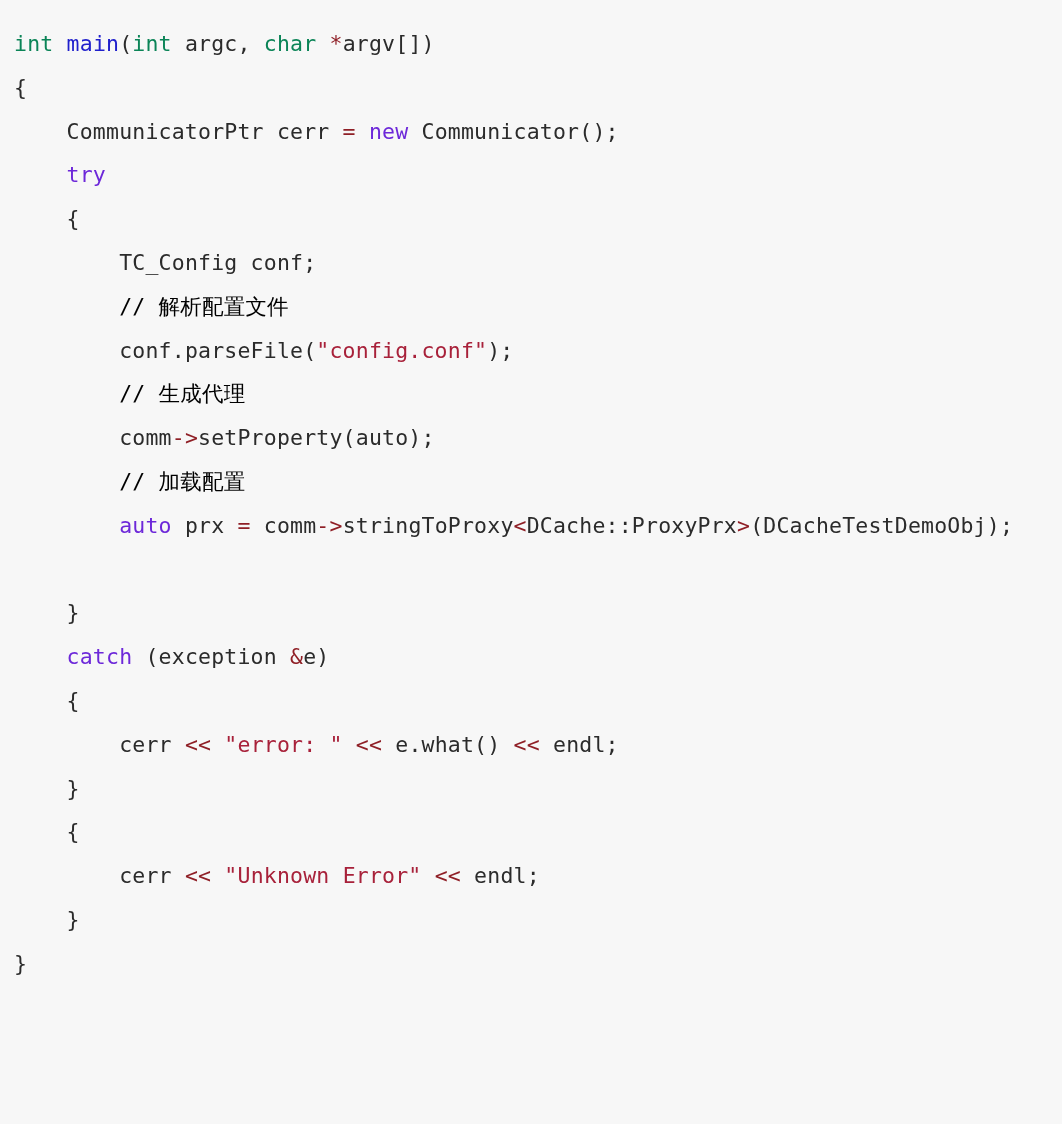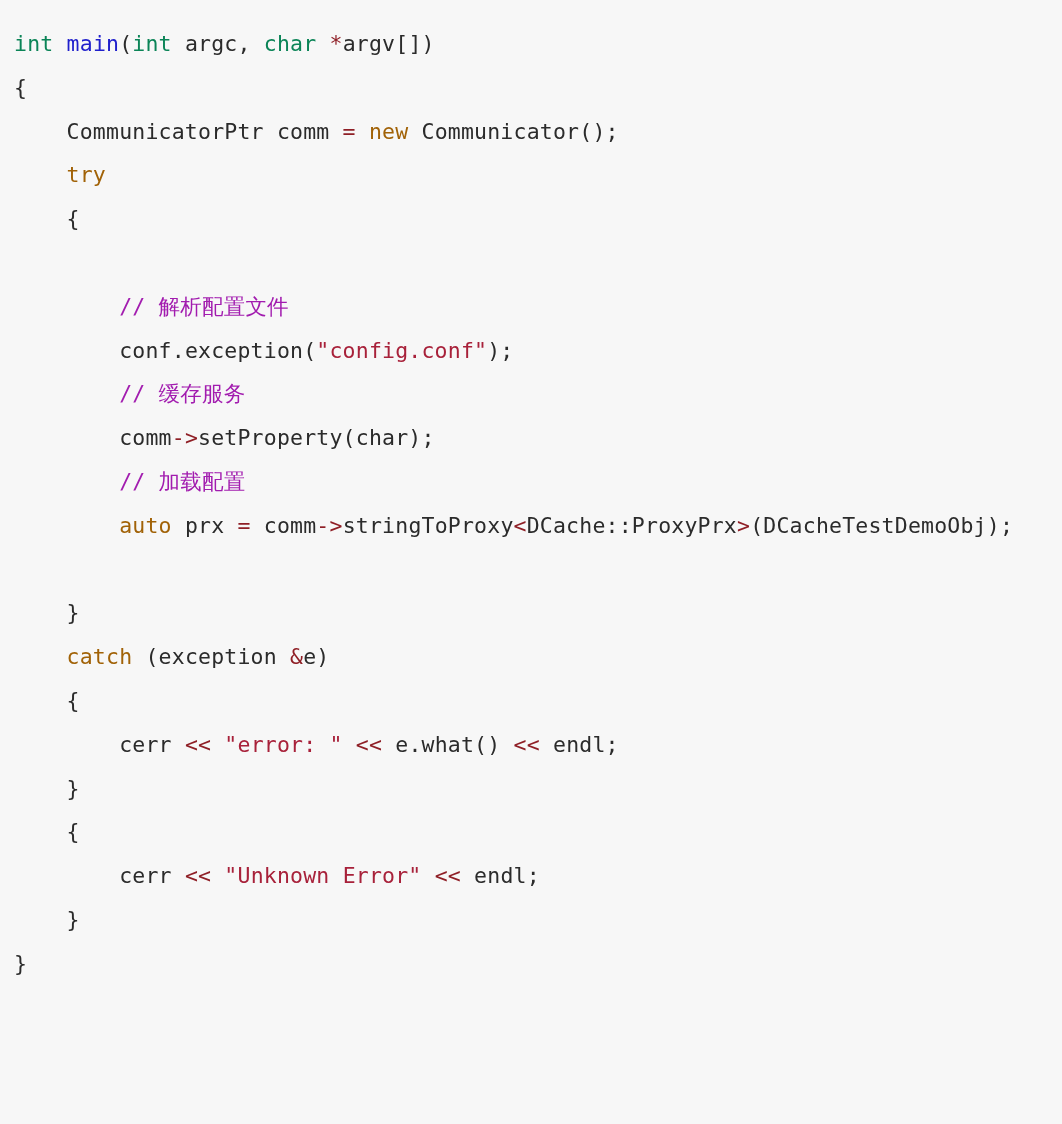--- a/index.html
+++ b/index.html
@@ -34,38 +34,38 @@
     min-height: 43.8px;
   }
   .ln.blank {
     display: block;
     height: 43.8px;
   }
   
   .tok-plain   { color: #2b2b2b; }
   .tok-type    { color: #0b8457; }   
   .tok-fn      { color: #2020cc; }   
-  .tok-kw      { color: #a16207; }   
+  .tok-kw      { color: #6d28d9; }   
   .tok-str     { color: #a8213a; }   
   .tok-op      { color: #8f1f26; }   
-  .tok-comment { color: #a21caf; }   
+  .tok-comment { color: #000000; }   
 </style>
 </head>
 <body>
 
 <div id="code-block"><span class="ln"><span class="tok-type">int</span><span class="tok-plain"> </span><span class="tok-fn">main</span><span class="tok-plain">(</span><span class="tok-type">int</span><span class="tok-plain"> argc, </span><span class="tok-type">char</span><span class="tok-plain"> </span><span class="tok-op">*</span><span class="tok-plain">argv[])</span>
 </span><span class="ln"><span class="tok-plain">{</span>
-</span><span class="ln"><span class="tok-plain">    </span><span class="tok-plain">CommunicatorPtr comm </span><span class="tok-op">=</span><span class="tok-plain"> </span><span class="tok-kw">new</span><span class="tok-plain"> Communicator();</span>
+</span><span class="ln"><span class="tok-plain">    </span><span class="tok-plain">CommunicatorPtr cerr </span><span class="tok-op">=</span><span class="tok-plain"> </span><span class="tok-kw">new</span><span class="tok-plain"> Communicator();</span>
 </span><span class="ln"><span class="tok-plain">    </span><span class="tok-kw">try</span>
 </span><span class="ln"><span class="tok-plain">    </span><span class="tok-plain">{</span>
-</span><span class="ln"><span class="tok-plain">        </span>
+</span><span class="ln"><span class="tok-plain">        </span><span class="tok-plain">TC_Config conf;</span>
 </span><span class="ln"><span class="tok-plain">        </span><span class="tok-comment">// 解析配置文件</span>
-</span><span class="ln"><span class="tok-plain">        </span><span class="tok-plain">conf.exception(</span><span class="tok-str">"config.conf"</span><span class="tok-plain">);</span>
-</span><span class="ln"><span class="tok-plain">        </span><span class="tok-comment">// 缓存服务</span>
-</span><span class="ln"><span class="tok-plain">        </span><span class="tok-plain">comm</span><span class="tok-op">-&gt;</span><span class="tok-plain">setProperty(char);</span>
+</span><span class="ln"><span class="tok-plain">        </span><span class="tok-plain">conf.parseFile(</span><span class="tok-str">"config.conf"</span><span class="tok-plain">);</span>
+</span><span class="ln"><span class="tok-plain">        </span><span class="tok-comment">// 生成代理</span>
+</span><span class="ln"><span class="tok-plain">        </span><span class="tok-plain">comm</span><span class="tok-op">-&gt;</span><span class="tok-plain">setProperty(auto);</span>
 </span><span class="ln"><span class="tok-plain">        </span><span class="tok-comment">// 加载配置</span>
 </span><span class="ln"><span class="tok-plain">        </span><span class="tok-kw">auto</span><span class="tok-plain"> prx </span><span class="tok-op">=</span><span class="tok-plain"> comm</span><span class="tok-op">-&gt;</span><span class="tok-plain">stringToProxy</span><span class="tok-op">&lt;</span><span class="tok-plain">DCache::ProxyPrx</span><span class="tok-op">&gt;</span><span class="tok-plain">(DCacheTestDemoObj);</span>
 </span><span class="ln blank">
 </span><span class="ln"><span class="tok-plain">    </span><span class="tok-plain">}</span>
 </span><span class="ln"><span class="tok-plain">    </span><span class="tok-kw">catch</span><span class="tok-plain"> (exception </span><span class="tok-op">&amp;</span><span class="tok-plain">e)</span>
 </span><span class="ln"><span class="tok-plain">    </span><span class="tok-plain">{</span>
 </span><span class="ln"><span class="tok-plain">        </span><span class="tok-plain">cerr </span><span class="tok-op">&lt;&lt;</span><span class="tok-plain"> </span><span class="tok-str">"error: "</span><span class="tok-plain"> </span><span class="tok-op">&lt;&lt;</span><span class="tok-plain"> e.what() </span><span class="tok-op">&lt;&lt;</span><span class="tok-plain"> endl;</span>
 </span><span class="ln"><span class="tok-plain">    </span><span class="tok-plain">}</span>
 </span><span class="ln"><span class="tok-plain">    </span><span class="tok-plain">{</span>
 </span><span class="ln"><span class="tok-plain">        </span><span class="tok-plain">cerr </span><span class="tok-op">&lt;&lt;</span><span class="tok-plain"> </span><span class="tok-str">"Unknown Error"</span><span class="tok-plain"> </span><span class="tok-op">&lt;&lt;</span><span class="tok-plain"> endl;</span>

